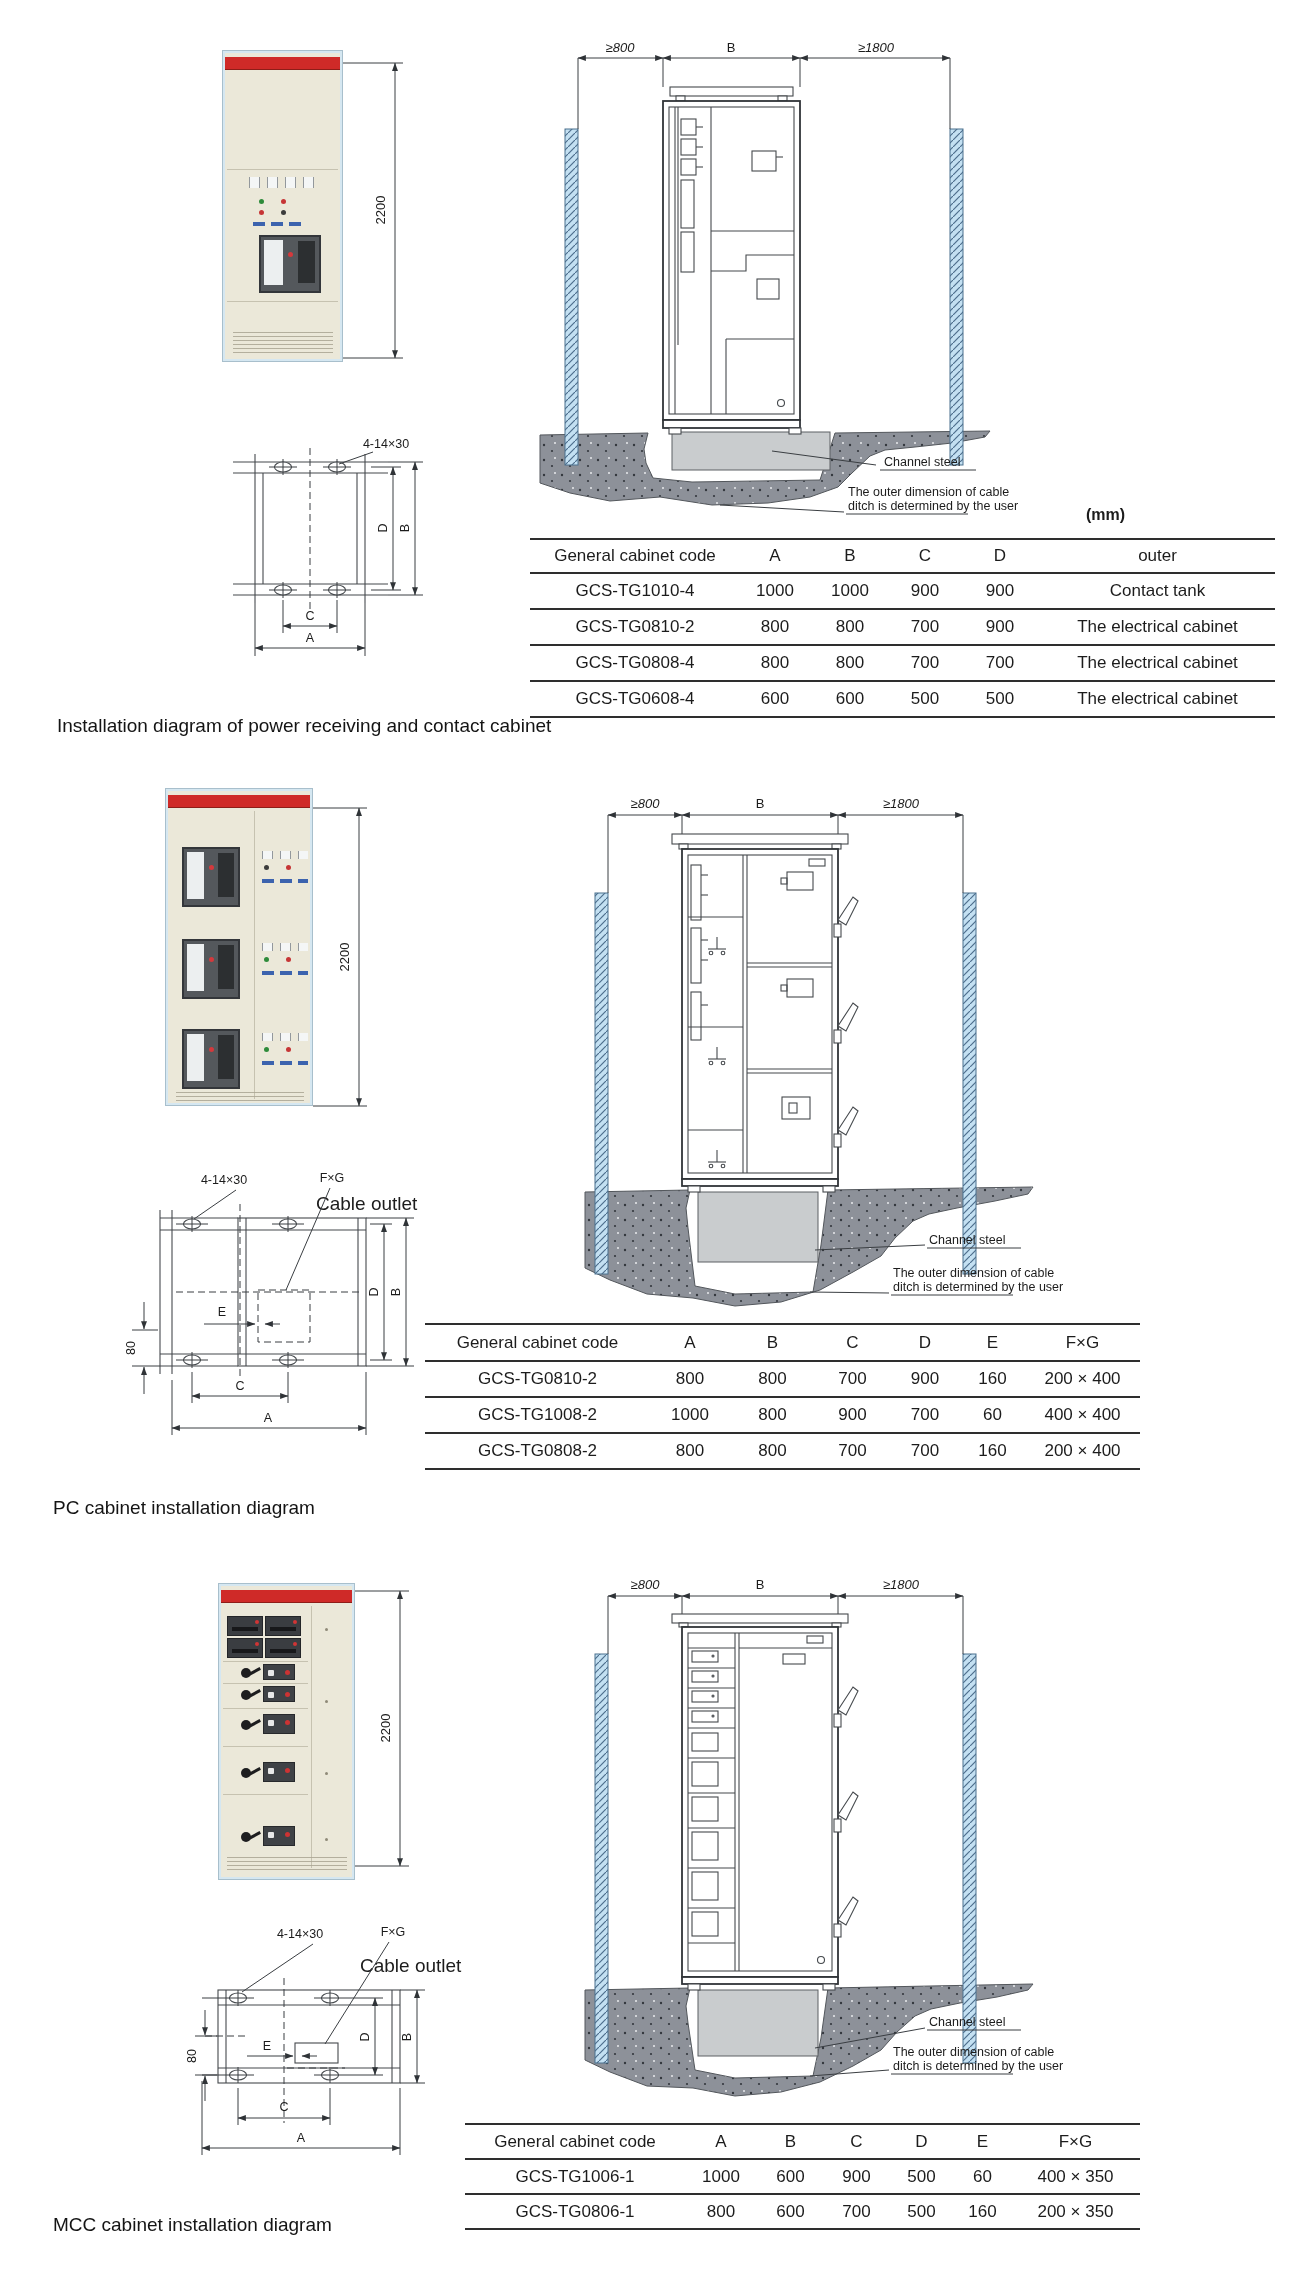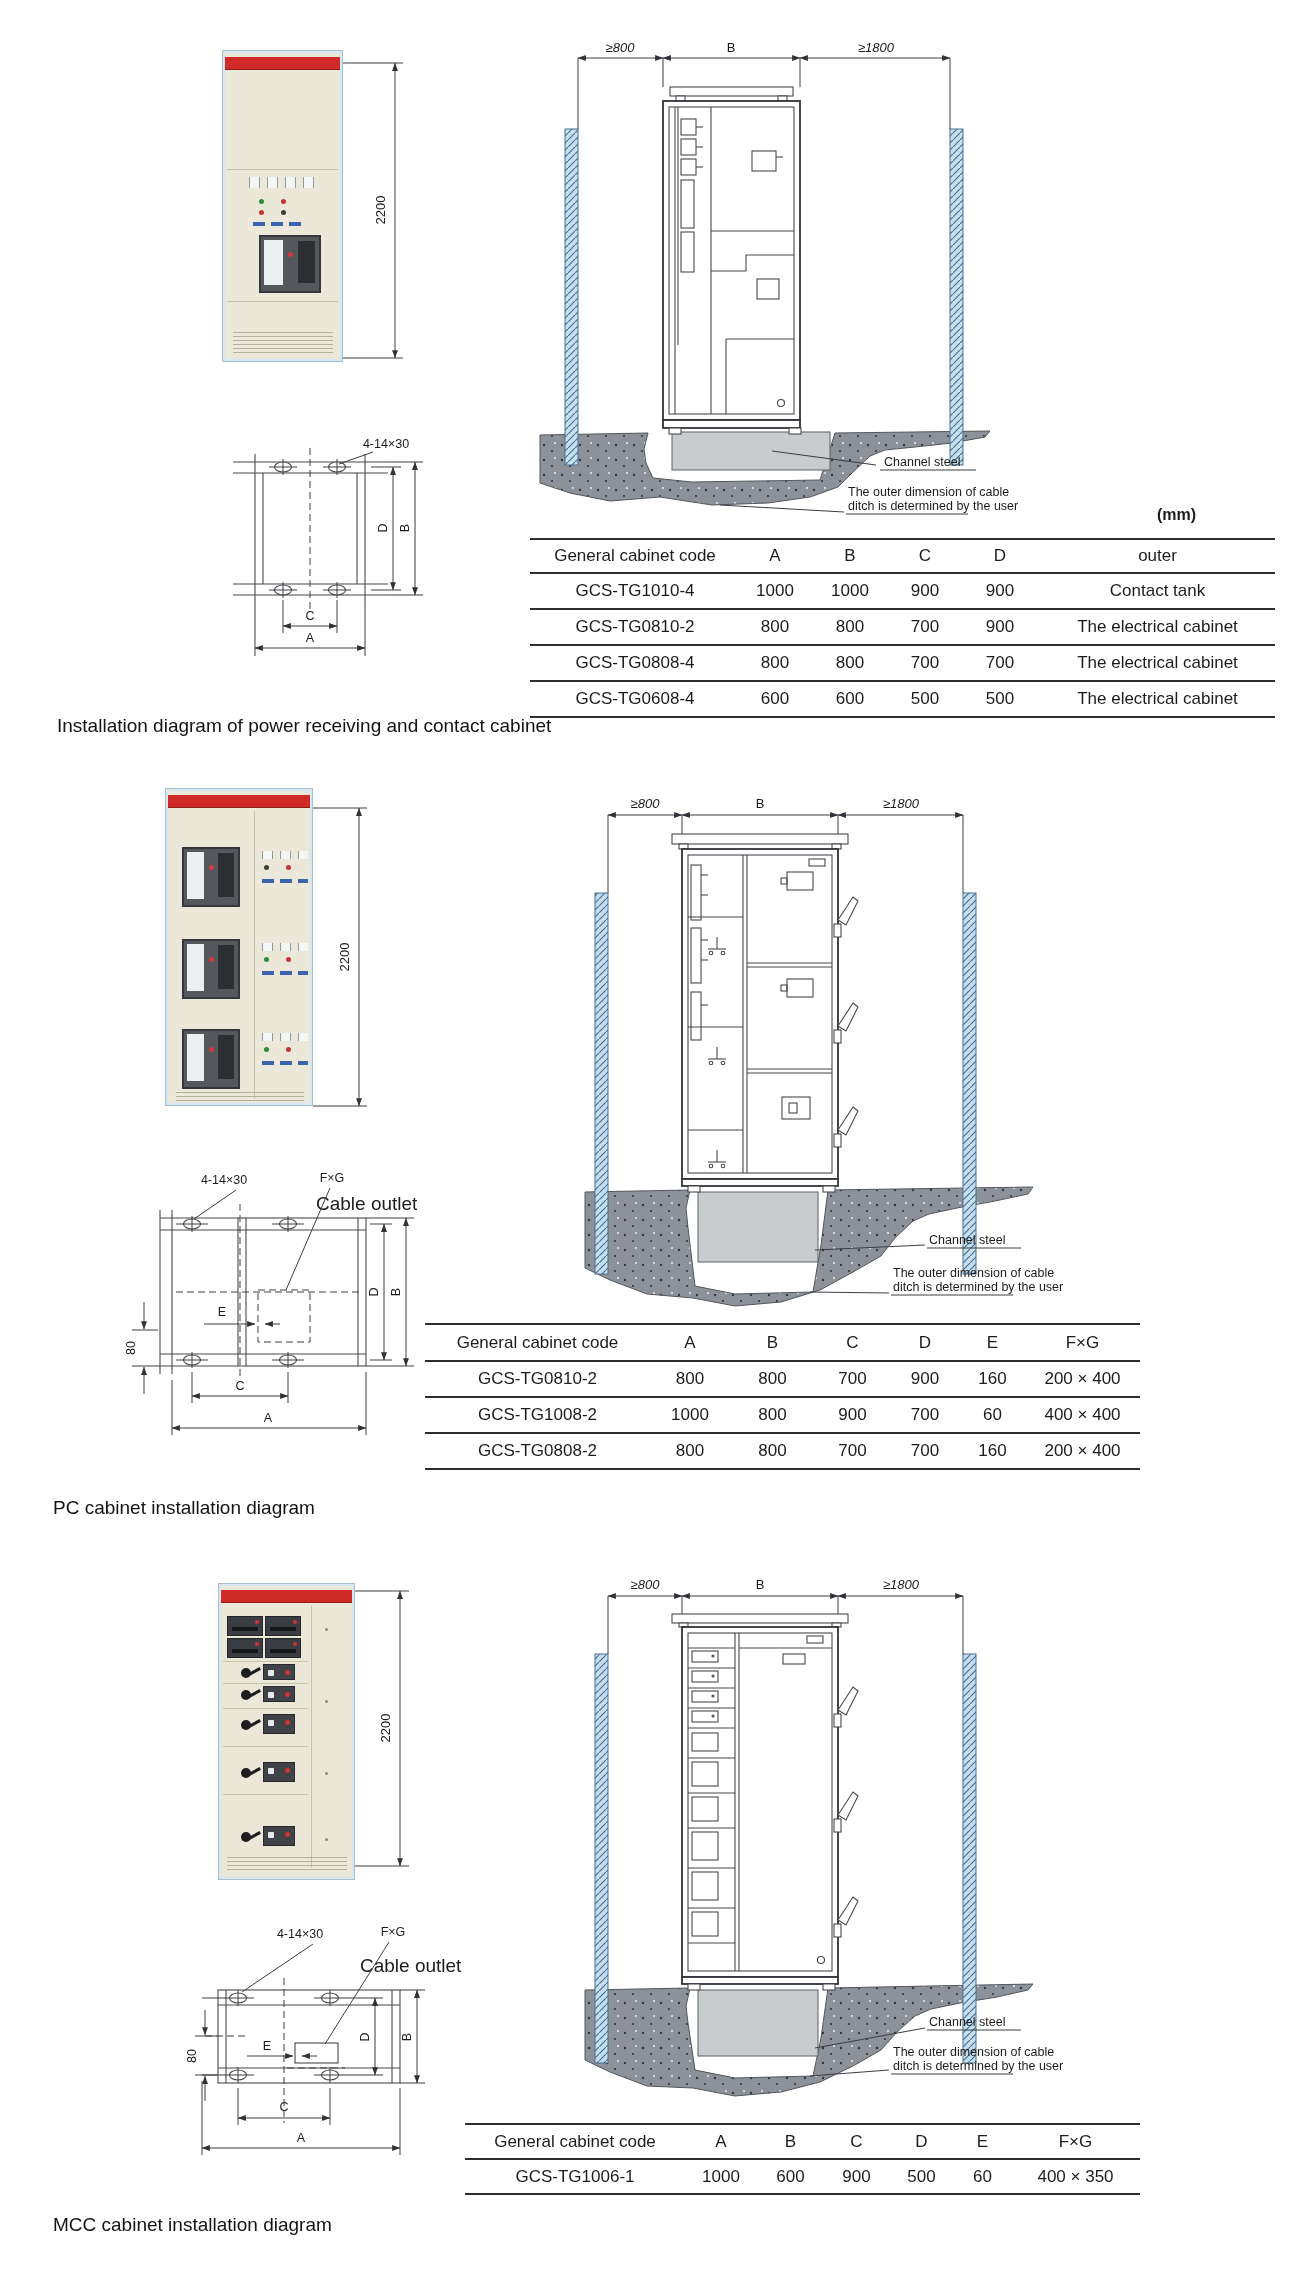--- a/index.html
+++ b/index.html
@@ -38,21 +38,21 @@
 .knob{position:absolute;width:10px;height:10px;background:#1d1d1f;border-radius:50%}
 .knob::after{content:"";position:absolute;left:7px;top:2px;width:13px;height:3px;background:#1d1d1f;transform:rotate(-28deg)}
 .panel{position:absolute;background:#3f4246;border:1px solid #27292c}
 .panel::before{content:"";position:absolute;left:4px;top:5px;width:6px;height:6px;background:#e8e8e8;border-radius:1px}
 .panel::after{content:"";position:absolute;right:4px;top:5px;width:5px;height:5px;background:#c33;border-radius:50%}
 
 .spec{position:absolute;border-collapse:collapse;table-layout:fixed;border-bottom:2px solid #2e2e2e}
 .spec th,.spec td{font-weight:400;text-align:center;font-size:17px;padding:0;white-space:nowrap;overflow:hidden}
 .spec tr{border-top:2px solid #2e2e2e}
 .caption{position:absolute;font-size:19px;color:#141414}
-.mm{position:absolute;font-size:16px;font-weight:bold;text-align:right}
+.mm{position:absolute;font-size:16px;font-weight:bold;text-align:left}
 </style>
 </head>
 <body>
 
 <div id="page">
 
 <div class="photo" style="left:222px;top:50px;width:121px;height:312px">
   <div class="redbar"></div>
   <div class="seamh" style="top:118px"></div>
   <div class="sqrow" style="left:26px;top:126px;width:71px;height:11px"></div>
@@ -767,17 +767,26 @@
   <tbody>
   <tr style="height:35px">
     <td>GCS-TG1006-1</td>
           <td>1000</td>
           <td>600</td>
           <td>900</td>
           <td>500</td>
           <td>60</td>
           <td>400 × 350</td>
   </tr>
+  <tr style="height:35px">
+    <td>GCS-TG0806-1</td>
+          <td>800</td>
+          <td>600</td>
+          <td>700</td>
+          <td>500</td>
+          <td>160</td>
+          <td>200 × 350</td>
+  </tr>
   </tbody>
 </table>
 <div class="caption" style="left:53px;top:2214px">MCC cabinet installation diagram</div>
 
 </div>
 
 </body></html>

